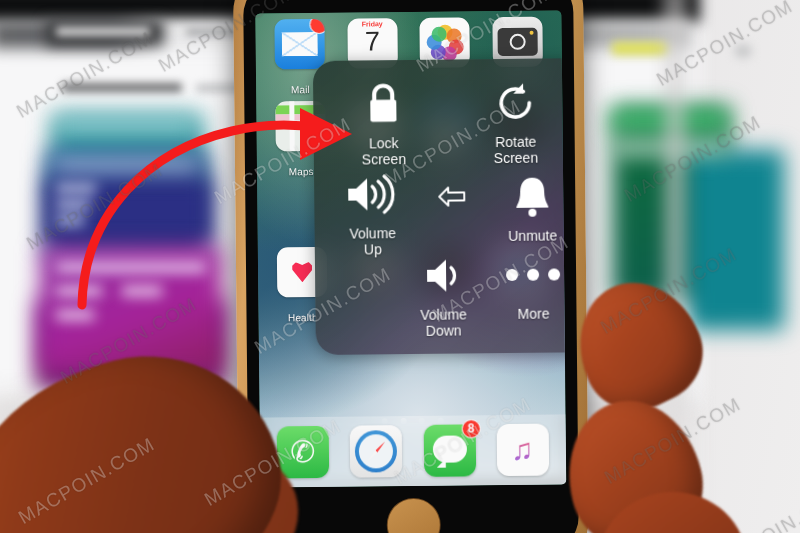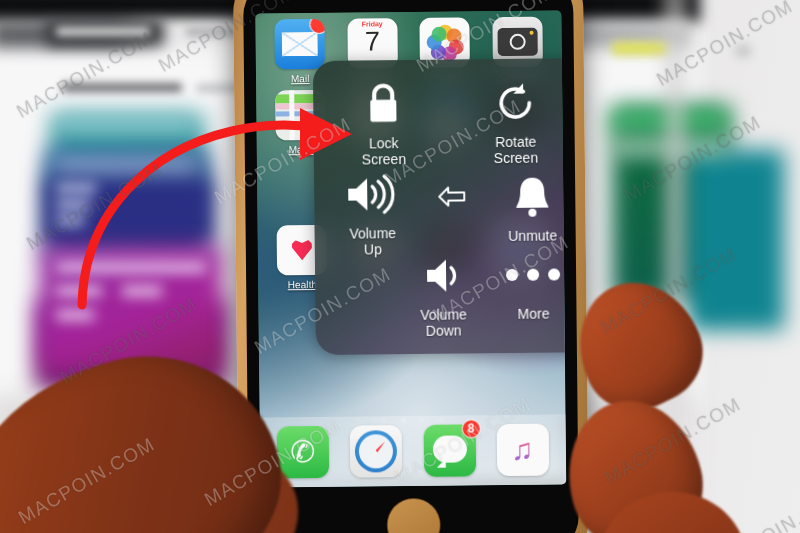--- a/index.html
+++ b/index.html
@@ -82,22 +82,22 @@
       linear-gradient(170deg,#2d7a5b 0%,#2e6f64 28%,#3a6a7e 52%,#8ab0c4 76%,#e7eef2 100%); }
   .wall-sheen { position:absolute; left:-10%; top:-6%; width:70%; height:60%;
     background:radial-gradient(ellipse at 40% 30%, rgba(255,255,255,.30), rgba(255,255,255,0) 62%); }
 
   
   .grid { position:absolute; left:0; top:0; width:306px; }
   .row { display:flex; justify-content:space-around; padding:0 8px; margin-top:6px; }
   .app { width:56px; text-align:center; }
   .tile { width:50px; height:50px; border-radius:11px; margin:0 auto;
     position:relative; box-shadow:0 1px 2px rgba(0,0,0,.25); overflow:hidden; }
-  .app-lbl { margin-top:4px; font-size:10px; color:#fff; line-height:11px;
-    text-shadow:0 1px 2px rgba(0,0,0,.6); letter-spacing:.1px;text-decoration:underline; }
+  .app-lbl { margin-top:15px; font-size:10px; color:#fff; line-height:11px;
+    text-shadow:0 1px 2px rgba(0,0,0,.6); letter-spacing:.1px; }
   .badge { position:absolute; right:-5px; top:-5px; min-width:19px; height:19px;
     border-radius:10px; background:#ff3b30; border:1.4px solid #fff; color:#fff;
     font-size:12px; font-weight:bold; line-height:16px; text-align:center; z-index:5; }
 
   
   .ic-mail { background:linear-gradient(180deg,#52b4f5,#1a82e2); }
   .ic-mail::after { content:""; position:absolute; left:7px; top:13px; width:36px; height:24px;
     background:#fff; border-radius:3px;
     clip-path:polygon(0 0,100% 0,100% 100%,0 100%); }
   .ic-mail::before { content:""; position:absolute; left:7px; top:13px; width:36px; height:24px;

